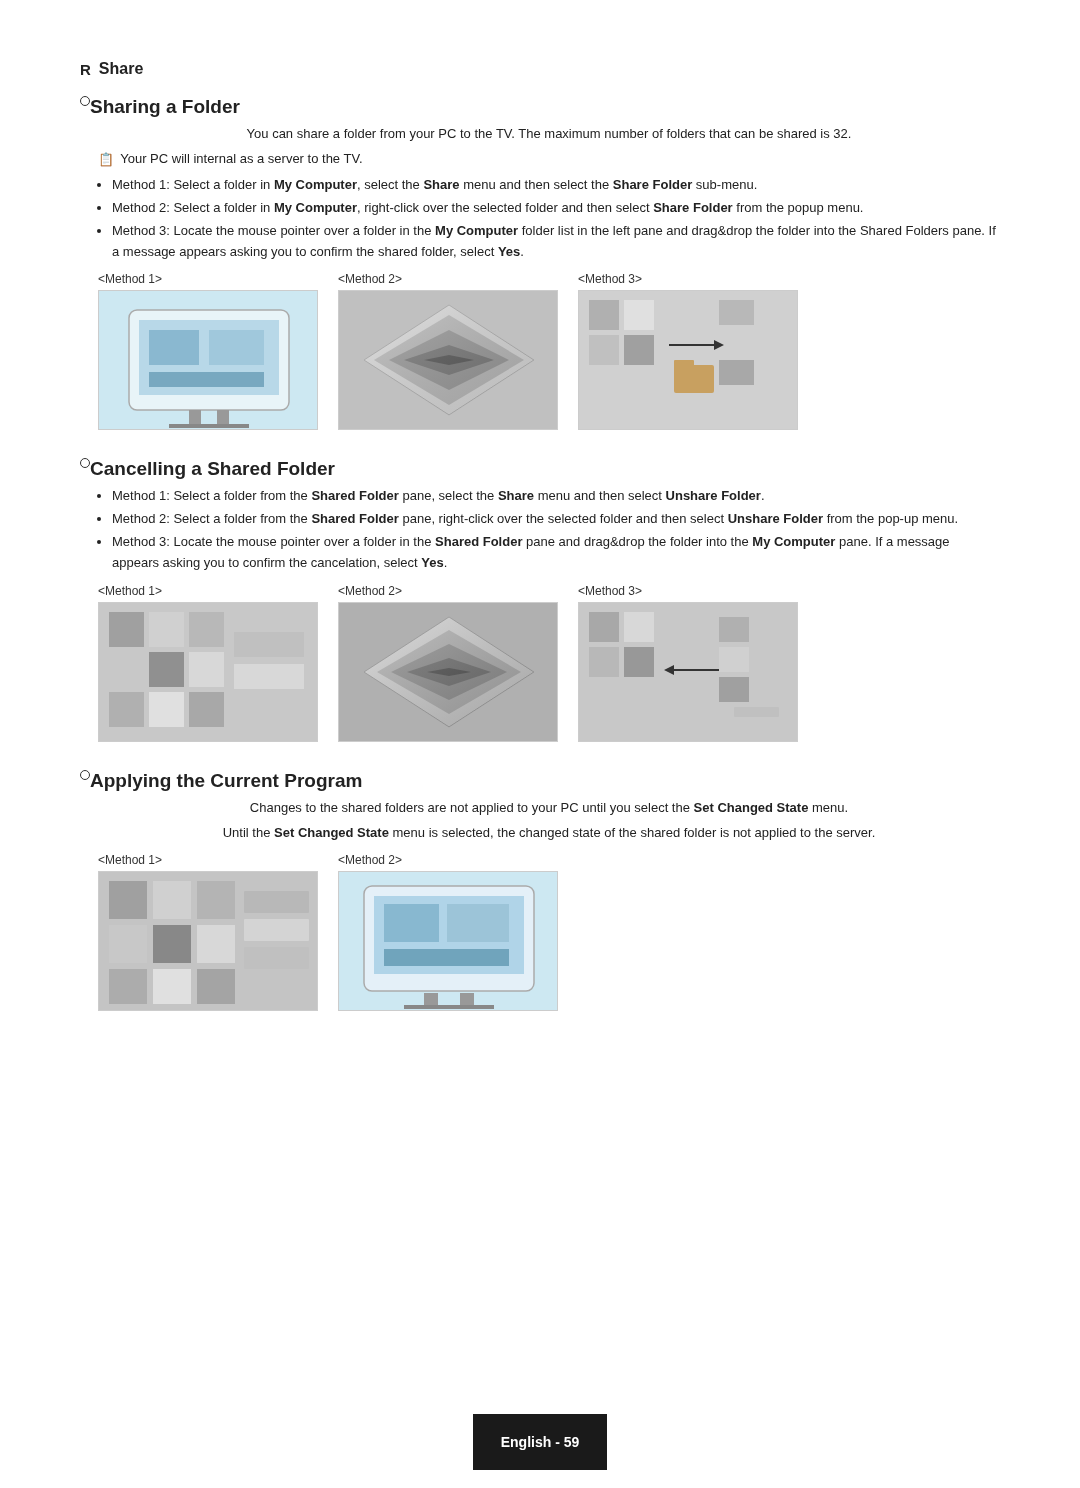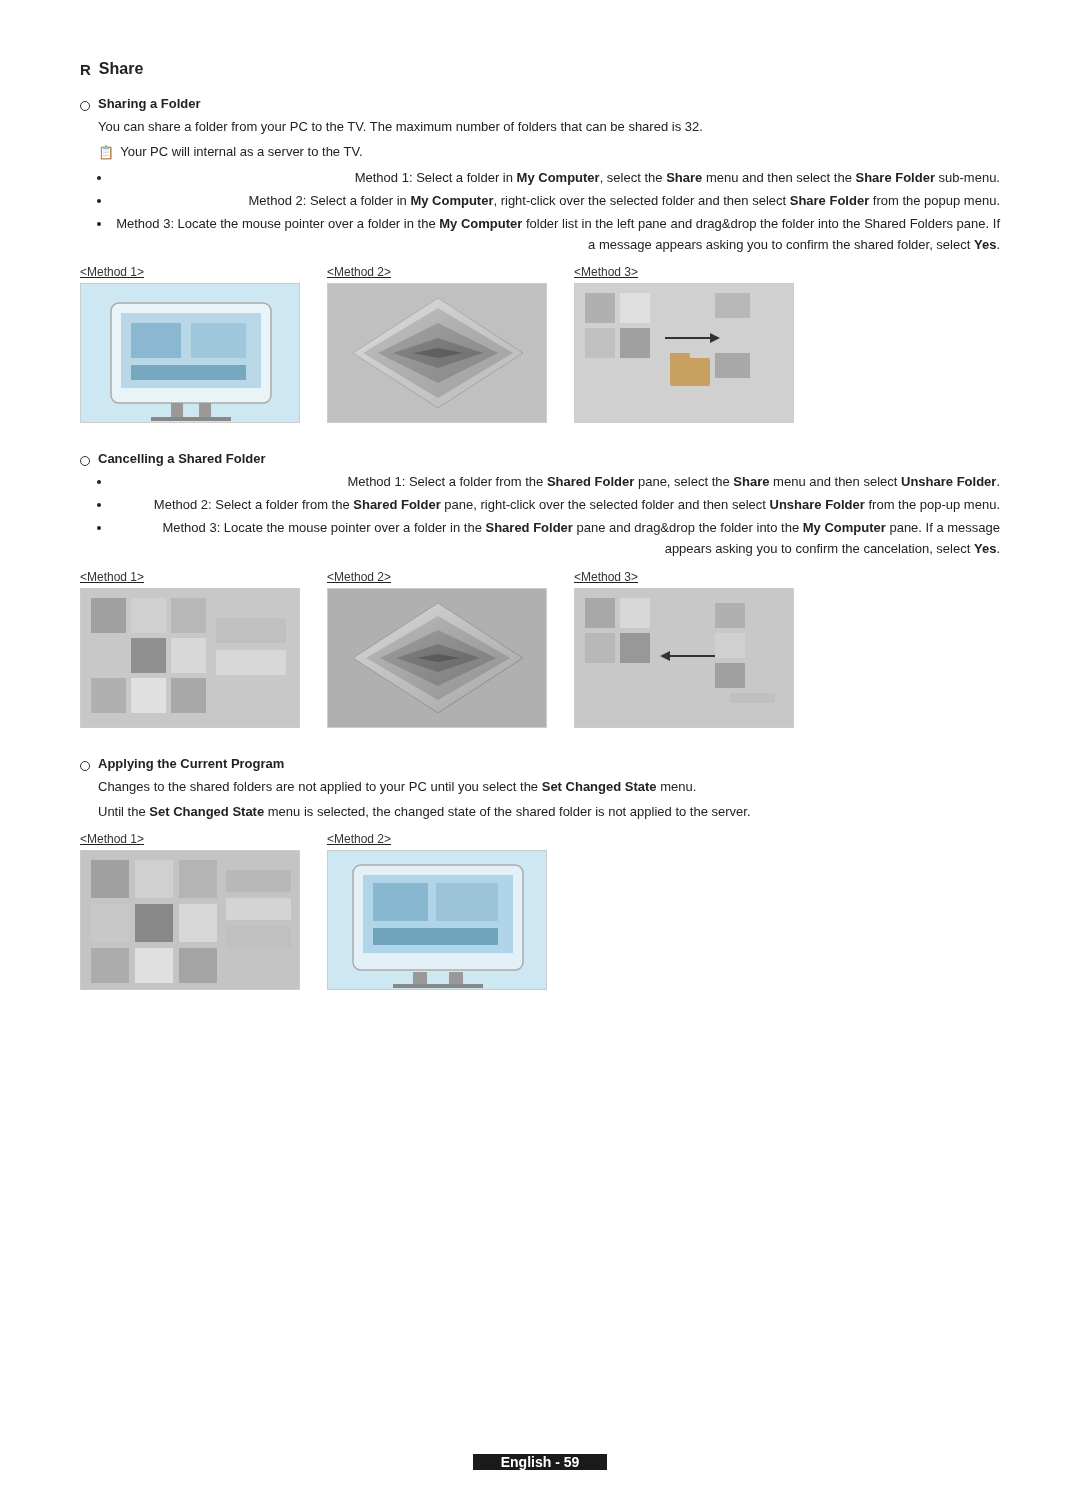--- a/index.html
+++ b/index.html
@@ -25,75 +25,74 @@
       font-size: 15px;
       font-weight: bold;
     }
 
     .section {
       margin-bottom: 28px;
     }
 
     .section-header {
       display: flex;
-      align-items: flex-end;
-      gap: 8px;
+      align-items: flex-start;
       font-weight: bold;
-      font-size: 13px;
+      font-size: 19px;
       margin-bottom: 6px;
     }
     .circle-bullet {
       width: 10px;
       height: 10px;
       border-radius: 50%;
       border: 1.5px solid #333;
       display: inline-block;
       flex-shrink: 0;
     }
 
     .body-text {
       font-size: 13px;
       line-height: 1.55;
       margin-bottom: 5px;
       margin-left: 18px;
+      text-align: center;
     }
 
     .note-line {
       display: flex;
       align-items: flex-start;
       gap: 6px;
       margin-left: 18px;
       margin-bottom: 5px;
       font-size: 13px;
       line-height: 1.55;
     }
     .note-icon {
       font-size: 13px;
       flex-shrink: 0;
       margin-top: 1px;
     }
 
     .bullet-list {
       margin-left: 32px;
       margin-bottom: 6px;
-      text-align: right;
     }
     .bullet-list li {
       list-style: disc;
       font-size: 13px;
       line-height: 1.6;
       margin-bottom: 2px;
     }
 
     .methods-row {
       display: flex;
-      gap: 27px;
+      gap: 20px;
+      margin-left: 18px;
       margin-top: 10px;
       margin-bottom: 16px;
-      text-decoration: underline;
     }
     .method-box {
       display: flex;
       flex-direction: column;
       align-items: flex-start;
     }
     .method-label {
       font-size: 12px;
       color: #333;
       margin-bottom: 4px;
@@ -126,21 +125,21 @@
       justify-content: center;
       align-items: center;
       padding: 18px 0;
       background: #fff;
     }
     .footer-badge {
       background: #1a1a1a;
       color: #fff;
       font-size: 14px;
       font-weight: bold;
-      padding: 0 28px;
+      padding: 20px 28px;
     }
 
     b { font-weight: bold; }
   </style>
 </head>
 <body>
 
 <div class="page-title">
   <span class="r-mark">R</span>
   <span>Share</span>

